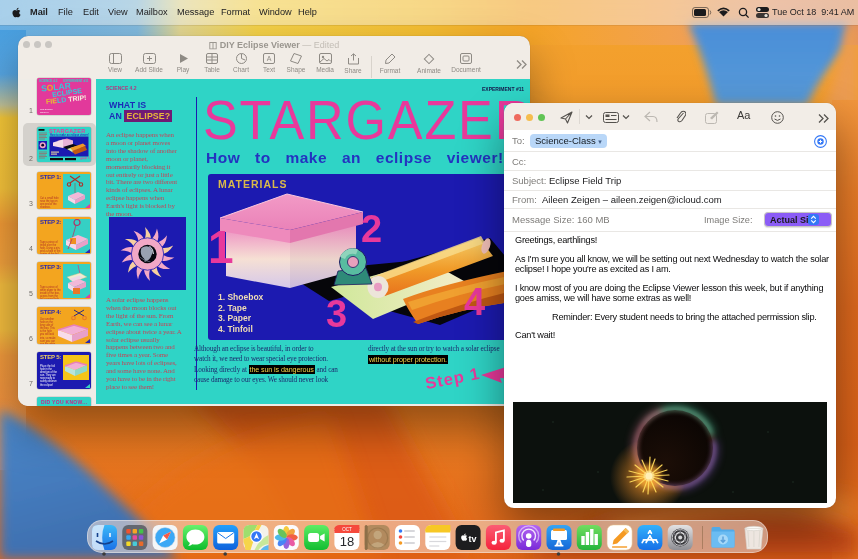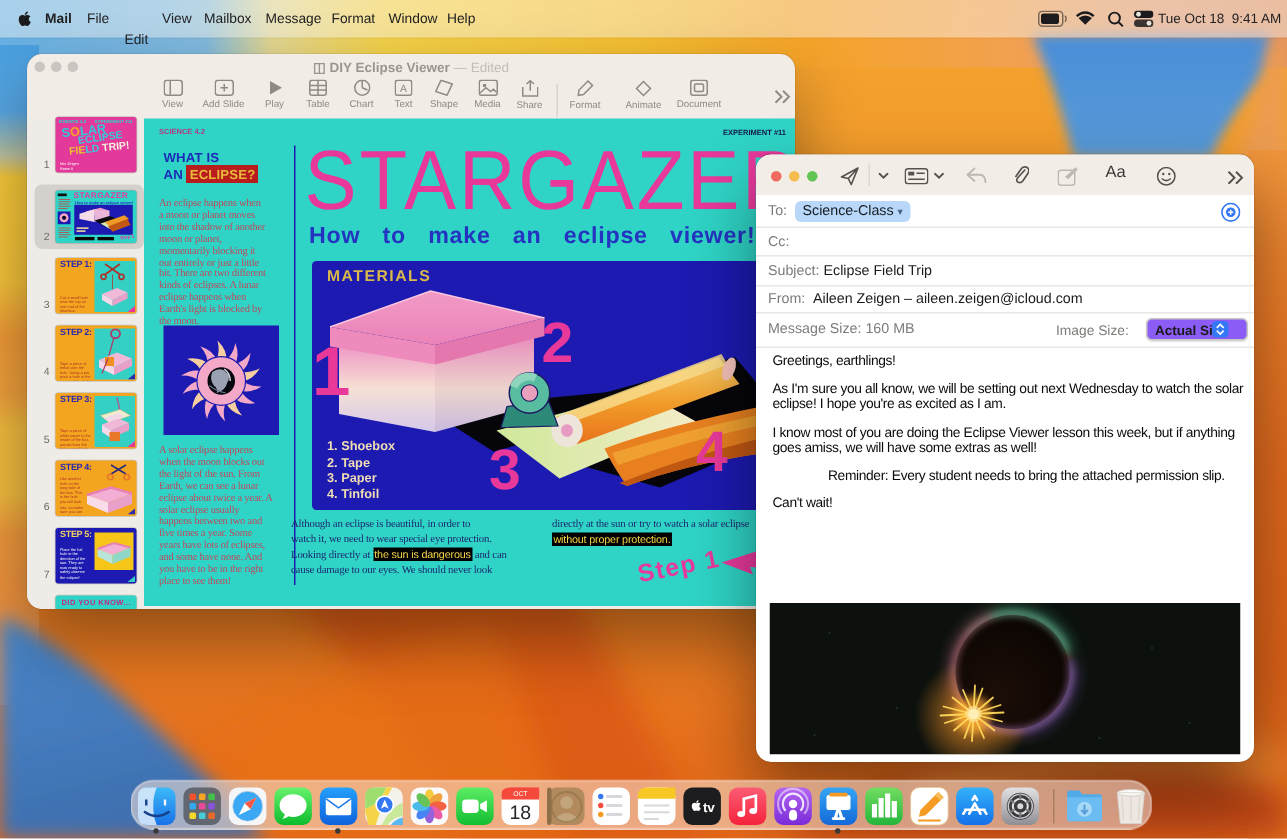--- a/index.html
+++ b/index.html
@@ -93,21 +93,21 @@
 <path d="M600,520 Q700,480 858,500 L858,520 Q740,505 620,540 Z" fill="#f08a30" opacity="0.8" filter="url(#b10)"></path>
 <path d="M0,410 C35,425 75,458 108,490 C138,518 162,540 178,559 L0,559 Z" fill="url(#bluecorner)" filter="url(#b6)"></path>
 </svg>
 
 <div id="menubar" class="abs">
  <svg class="abs" style="left:12px;top:7px;" width="9" height="11" viewBox="0 0 384 512">
       <path d="M318.7 268.7c-.2-36.7 16.4-64.4 50-84.8-18.8-26.9-47.2-41.7-84.7-44.6-35.5-2.7-74.3 20.7-88.5 20.7-15 0-49.4-19.7-76.4-19.7C63.3 141.2 4 184.8 4 273.5q0 39.3 14.4 81.2c12.8 36.7 59 126.7 107.2 125.2 25.2-.6 43-17.9 75.8-17.9 31.8 0 48.3 17.9 76.4 17.9 48.6-.7 90.4-82.5 102.6-119.3-65.2-30.7-61.7-90-61.7-91.9zm-56.6-164.2c27.3-32.4 24.8-61.9 24-72.5-24.1 1.4-52 16.4-67.9 34.9-17.5 19.8-27.8 44.3-25.6 71.9 26.1 2 49.9-11.4 69.5-34.3z" fill="#1b1b1d"></path>
     </svg>
  <div class="mi" style="left:30px;font-weight:bold;">Mail</div>
  <div class="mi" style="left:58px;">File</div>
- <div class="mi" style="left:83px;margin-top:14px;">Edit</div>
+ <div class="mi" style="left:83px;">Edit</div>
  <div class="mi" style="left:108px;">View</div>
  <div class="mi" style="left:136px;">Mailbox</div>
  <div class="mi" style="left:177px;">Message</div>
  <div class="mi" style="left:221px;">Format</div>
  <div class="mi" style="left:259px;">Window</div>
  <div class="mi" style="left:298px;">Help</div>
  <div class="mi" style="left:772px;font-weight:400;font-size:9px;">Tue Oct 18&nbsp;&nbsp;9:41 AM</div>
  <svg class="abs" style="left:692px;top:7px;" width="20" height="11" viewBox="0 0 20 11">
       <rect x="0.5" y="0.5" width="16" height="10" rx="2.5" fill="none" stroke="#1b1b1d" stroke-opacity=".55" stroke-width="1"></rect>
       <rect x="2" y="2" width="12" height="7" rx="1.5" fill="#1b1b1d"></rect>
@@ -373,21 +373,21 @@
         <path d="M0,4 L5,0 L5,4 Z" fill="#35d0c4"></path>
       </svg>
  </div>
  <div class="thumb" style="top:360.5px;height:10px;background:#2fd4c6;">
    <div class="abs" style="left:4px;top:2.5px;font-size:5px;font-weight:bold;color:#c22a8a;letter-spacing:0.3px;">DID YOU KNOW...</div>
  </div>
  <div id="kn-canvas" class="abs" style="left:78px;top:43px;width:434px;height:325px;background:#2fd4c6;overflow:hidden;">
   <div class="abs" style="left:10px;top:6px;font-size:5px;font-weight:bold;color:#b03a80;">SCIENCE 4.2</div>
   <div class="abs" style="left:328px;top:6.5px;width:100px;text-align:right;font-size:5px;font-weight:bold;color:#16184a;">EXPERIMENT #11</div>
   <div class="abs" style="left:13px;top:21px;font-size:8.8px;font-weight:bold;color:#1b2bb8;letter-spacing:0.1px;">WHAT IS</div>
-  <div class="abs" style="left:13px;top:31.5px;font-size:8.8px;font-weight:bold;color:#1b2bb8;letter-spacing:0.1px;">AN <span style="background:#b91c1c;color:#e8b83a;padding:1px 2px;">ECLIPSE?</span></div>
+  <div class="abs" style="left:13px;top:31.5px;font-size:8.8px;font-weight:bold;color:#1b2bb8;letter-spacing:0.1px;">AN <span style="background:#701a75;color:#e8b83a;padding:1px 2px;">ECLIPSE?</span></div>
   <div class="rtxt" style="left:10px;top:53px;width:72px;">An eclipse happens when a moon or planet moves into the shadow of another moon or planet, momentarily blocking it out entirely or just a little bit. There are two different kinds of eclipses. A lunar eclipse happens when Earth's light is blocked by the moon.</div>
   <div class="abs" style="left:13px;top:138px;width:77px;height:73px;background:#1c1ab0;">
    <svg width="77" height="73" viewBox="0 0 77 73">
     <g transform="translate(38.5,37)">
       <path d="M-3.4,-14 Q-0.5,-19 -2.5,-27 Q4.5,-20 3.2,-13.5 Z" fill="#f6cfa0" transform="rotate(0.0)"></path>
       <path d="M-3.4,-14 Q-0.5,-19 -2.5,-27 Q4.5,-20 3.2,-13.5 Z" fill="#f2a8c6" transform="rotate(25.7)"></path>
       <path d="M-3.4,-14 Q-0.5,-19 -2.5,-27 Q4.5,-20 3.2,-13.5 Z" fill="#f2a8c6" transform="rotate(51.4)"></path>
       <path d="M-3.4,-14 Q-0.5,-19 -2.5,-27 Q4.5,-20 3.2,-13.5 Z" fill="#f6cfa0" transform="rotate(77.1)"></path>
       <path d="M-3.4,-14 Q-0.5,-19 -2.5,-27 Q4.5,-20 3.2,-13.5 Z" fill="#f2a8c6" transform="rotate(102.9)"></path>
       <path d="M-3.4,-14 Q-0.5,-19 -2.5,-27 Q4.5,-20 3.2,-13.5 Z" fill="#f2a8c6" transform="rotate(128.6)"></path>

